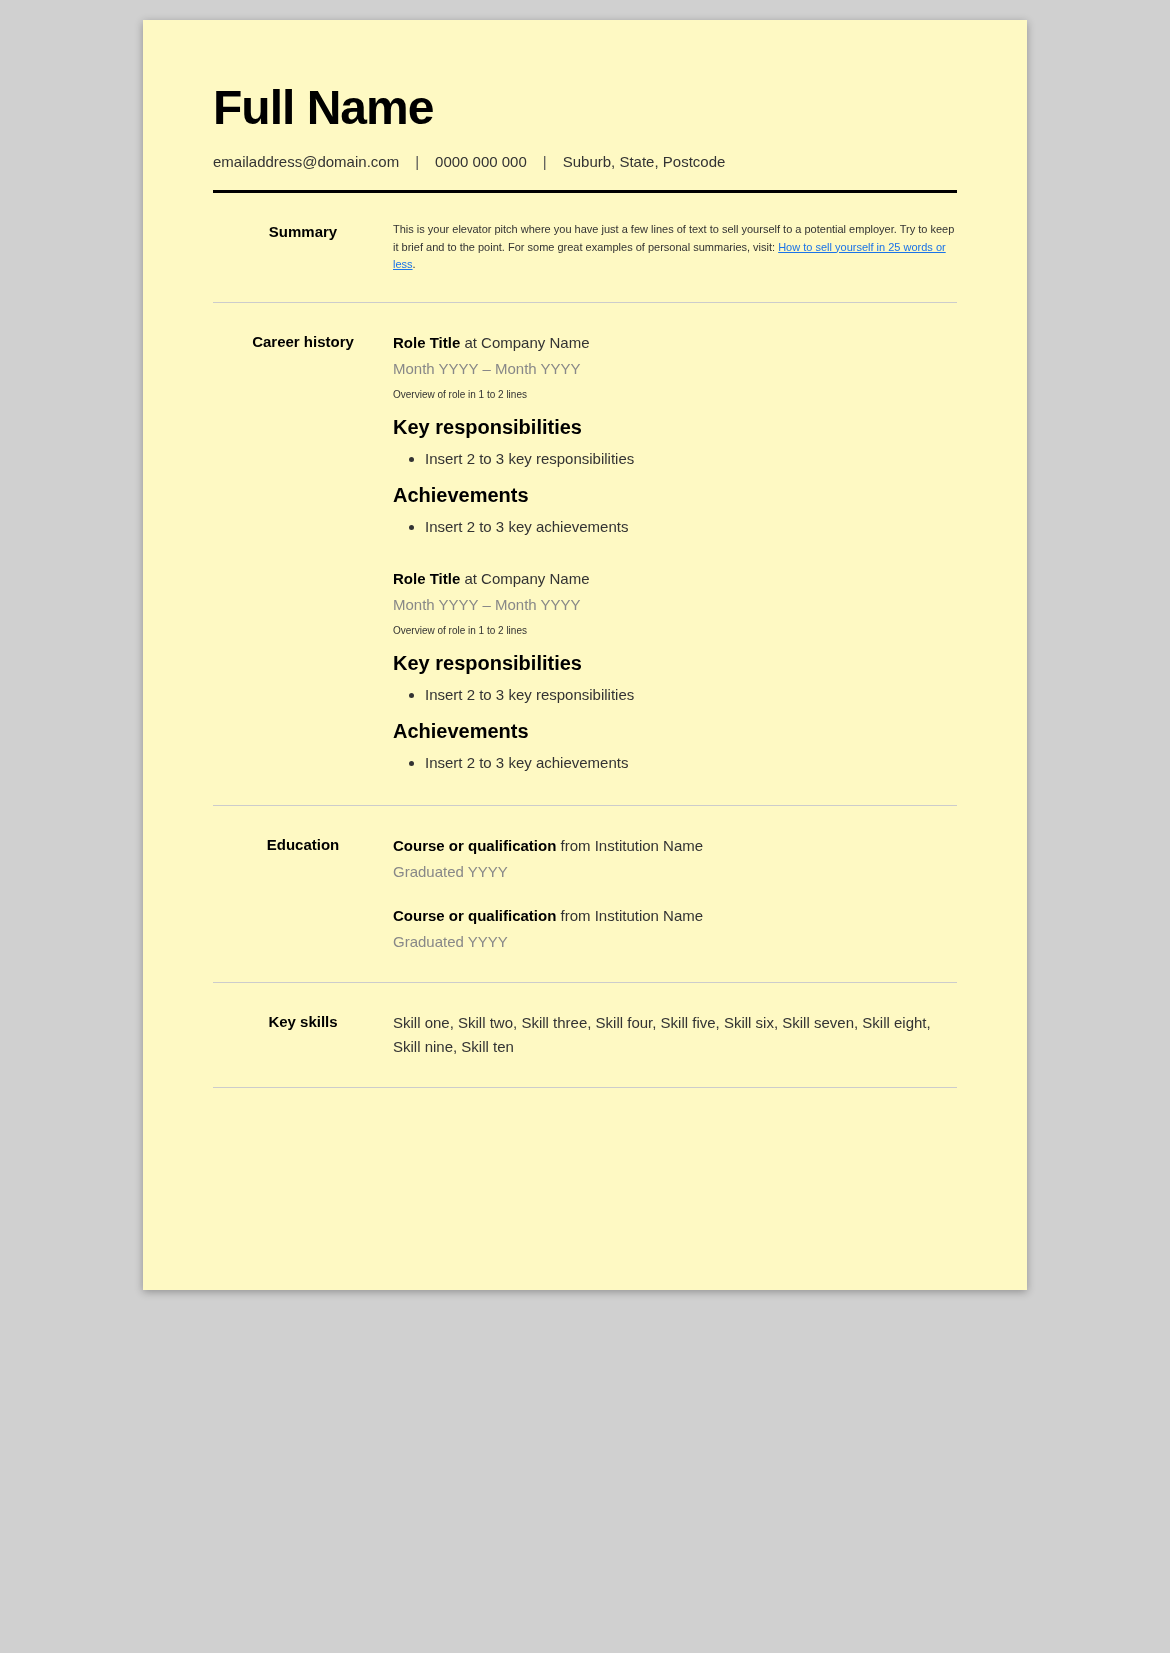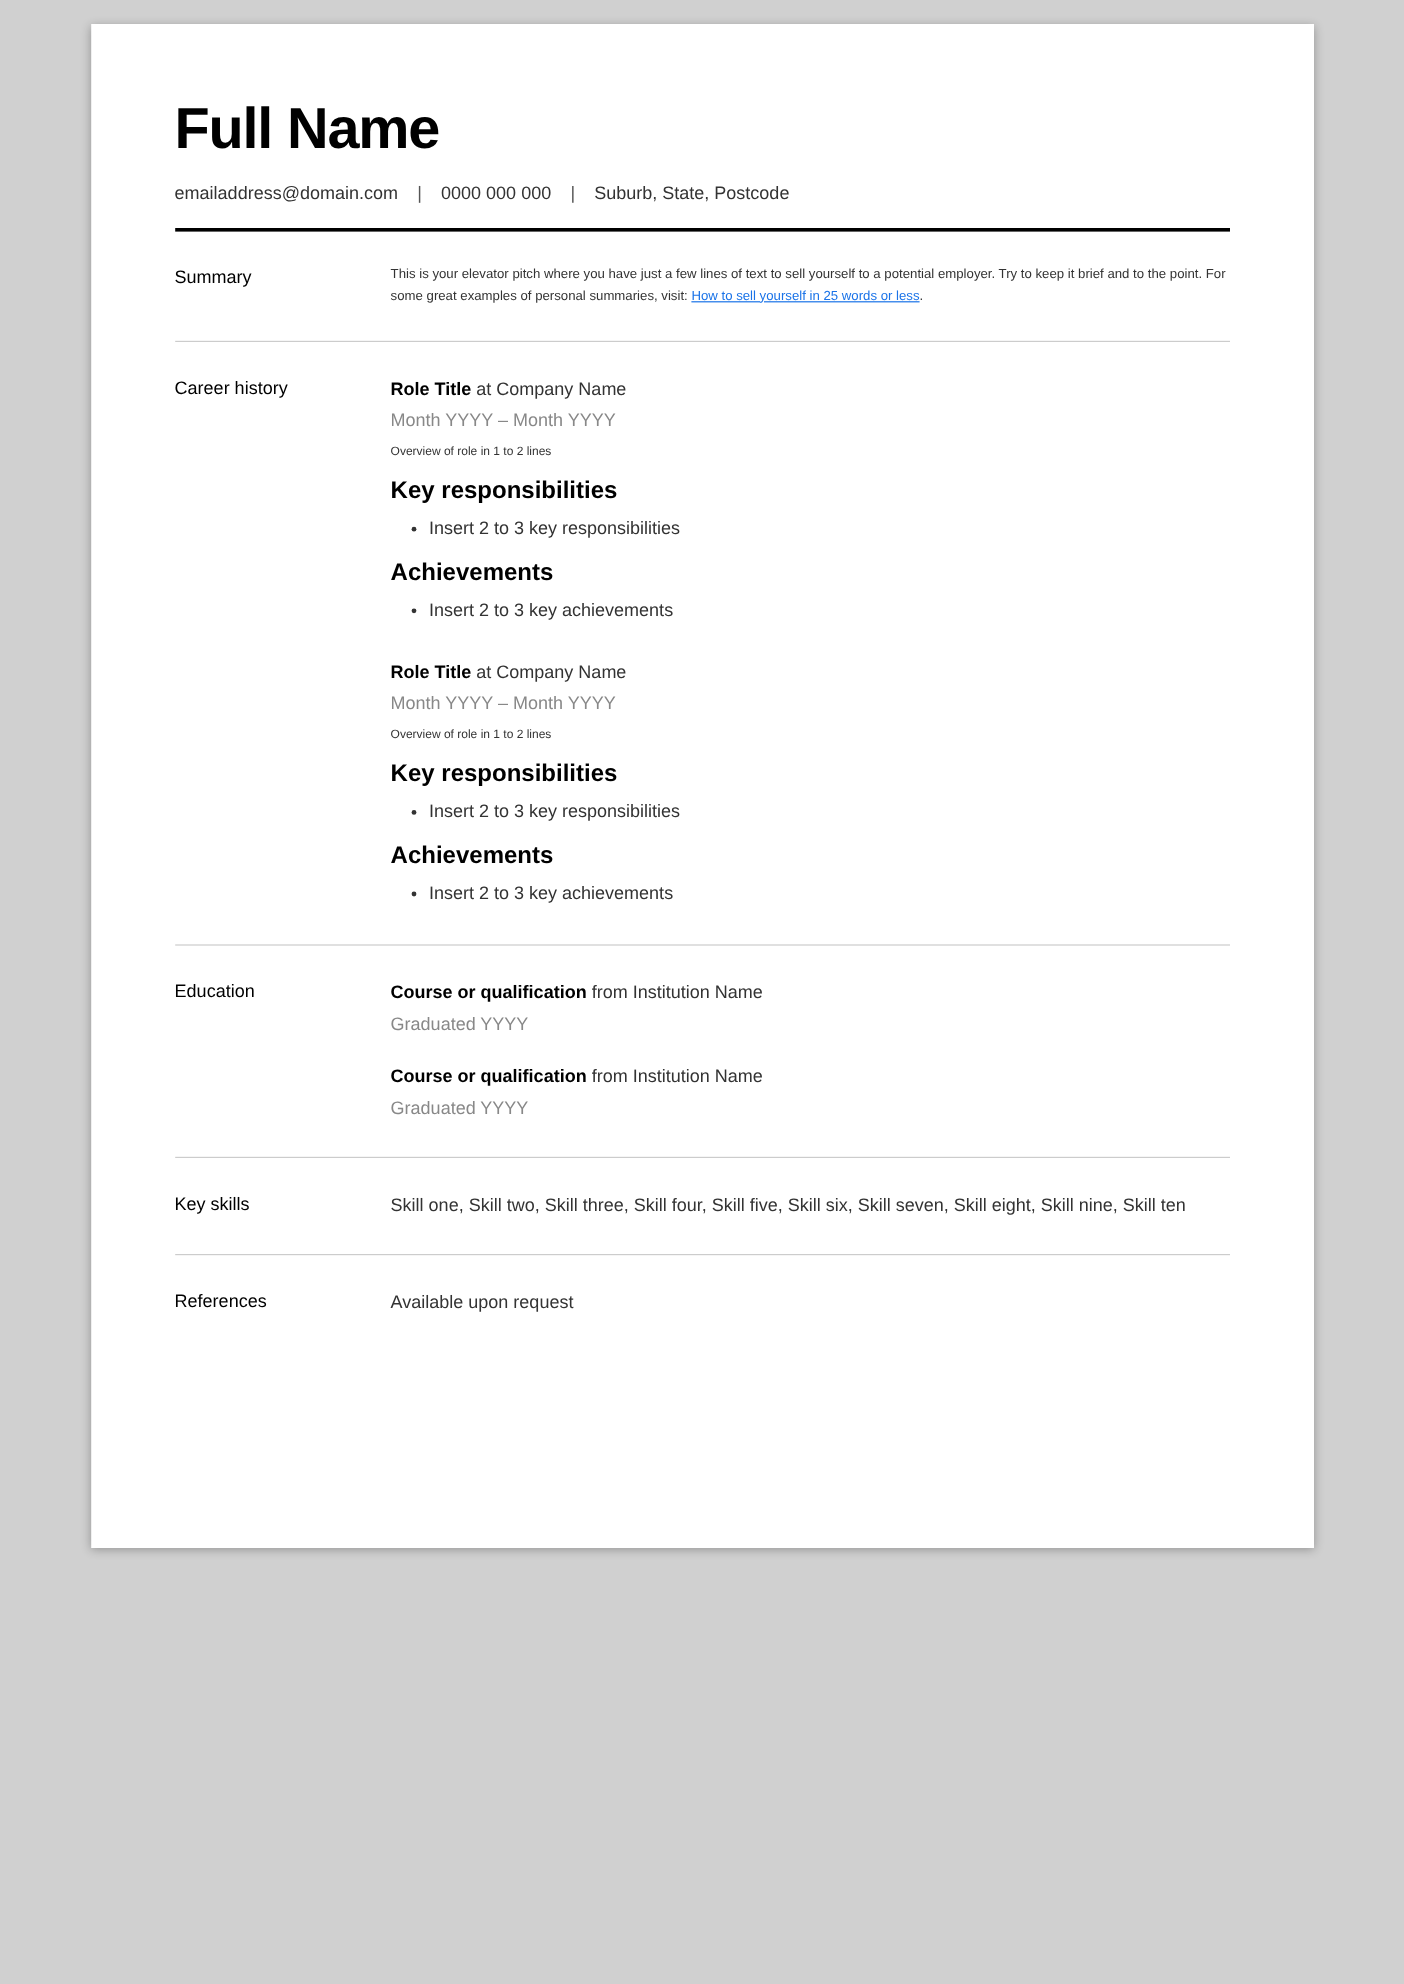--- a/index.html
+++ b/index.html
@@ -12,22 +12,22 @@
       background: #d0d0d0;
       display: flex;
       justify-content: center;
       align-items: flex-start;
       min-height: 100vh;
       padding: 20px;
       font-family: Arial, sans-serif;
     }
 
     .page {
-      background: #ffffff;
-      width: 1019px;
+      background: #fef9c3;
+      width: 884px;
       min-height: 1270px;
       padding: 60px 70px;
       box-shadow: 0 2px 8px rgba(0,0,0,0.3);
     }
 
     .header-name {
       font-size: 48px;
       font-weight: 900;
       color: #000;
       margin-bottom: 18px;
@@ -57,23 +57,24 @@
     .section {
       display: flex;
       padding: 28px 0;
       border-bottom: 1px solid #ccc;
     }
 
     .section-label {
       width: 180px;
       min-width: 180px;
       font-size: 15px;
-      font-weight: 400;
+      font-weight: 700;
       color: #000;
       padding-top: 2px;
+      text-align: center;
     }
 
     .section-content {
       flex: 1;
       font-size: 15px;
       color: #333;
       line-height: 1.6;
     }
 
     .summary-text {
@@ -266,20 +267,14 @@
     </div>
   </div>
 
   <div class="section">
     <div class="section-label">Key skills</div>
     <div class="section-content">
       <p class="skills-text">Skill one, Skill two, Skill three, Skill four, Skill five, Skill six, Skill seven, Skill eight, Skill nine, Skill ten</p>
     </div>
   </div>
 
-  <div class="section" style="border-bottom: none;">
-    <div class="section-label">References</div>
-    <div class="section-content">
-      <p class="references-text">Available upon request</p>
-    </div>
-  </div>
 
 </div>
 
 </body></html>

